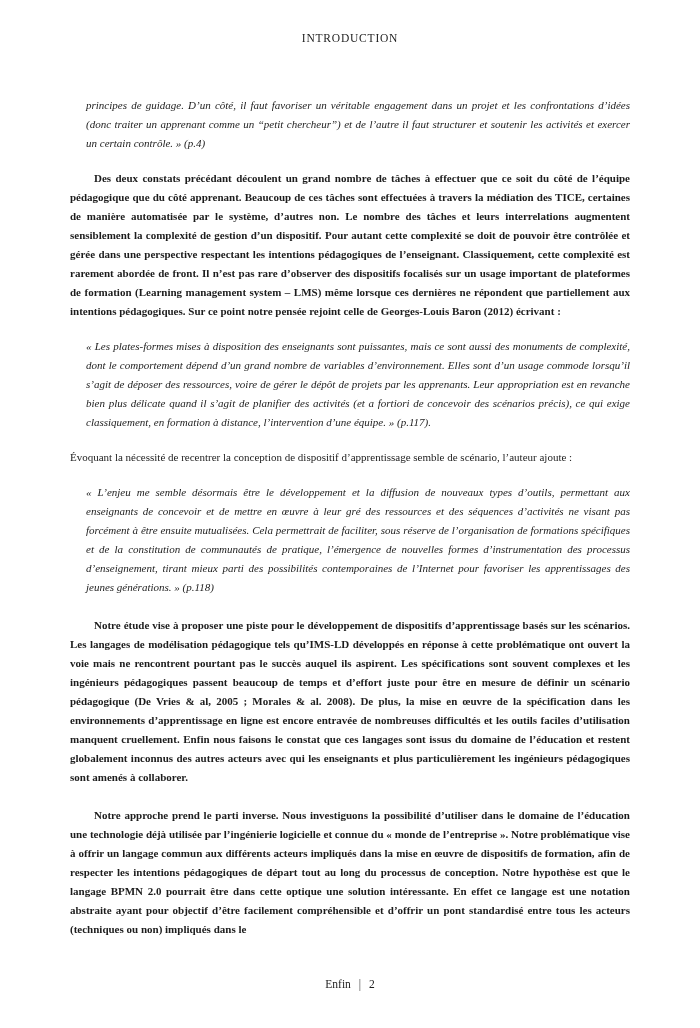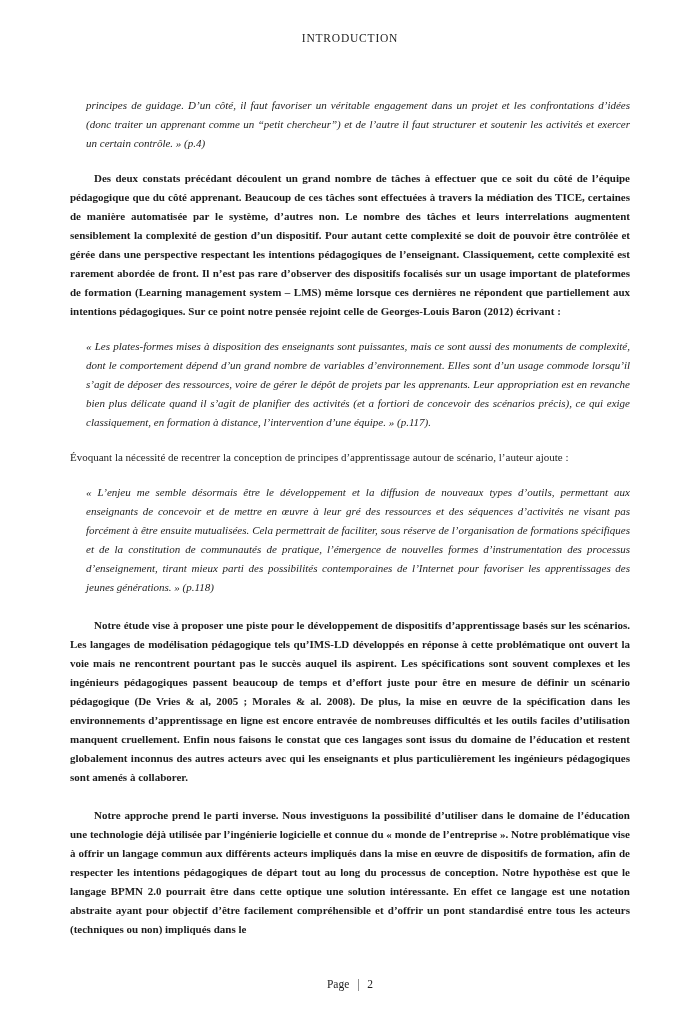--- a/index.html
+++ b/index.html
@@ -67,28 +67,28 @@
     <span>INTRODUCTION</span>
   </div>
 
   <div class="content">
     <p class="quote">principes de guidage. D’un côté, il faut favoriser un véritable engagement dans un projet et les confrontations d’idées (donc traiter un apprenant comme un “petit chercheur”) et de l’autre il faut structurer et soutenir les activités et exercer un certain contrôle. » (p.4)</p>
 
     <p class="indent">Des deux constats précédant découlent un grand nombre de tâches à effectuer que ce soit du côté de l’équipe pédagogique que du côté apprenant. Beaucoup de ces tâches sont effectuées à travers la médiation des TICE, certaines de manière automatisée par le système, d’autres non. Le nombre des tâches et leurs interrelations augmentent sensiblement la complexité de gestion d’un dispositif. Pour autant cette complexité se doit de pouvoir être contrôlée et gérée dans une perspective respectant les intentions pédagogiques de l’enseignant. Classiquement, cette complexité est rarement abordée de front. Il n’est pas rare d’observer des dispositifs focalisés sur un usage important de plateformes de formation (Learning management system – LMS) même lorsque ces dernières ne répondent que partiellement aux intentions pédagogiques. Sur ce point notre pensée rejoint celle de Georges-Louis Baron (2012) écrivant :</p>
 
     <p class="quote">« Les plates-formes mises à disposition des enseignants sont puissantes, mais ce sont aussi des monuments de complexité, dont le comportement dépend d’un grand nombre de variables d’environnement. Elles sont d’un usage commode lorsqu’il s’agit de déposer des ressources, voire de gérer le dépôt de projets par les apprenants. Leur appropriation est en revanche bien plus délicate quand il s’agit de planifier des activités (et a fortiori de concevoir des scénarios précis), ce qui exige classiquement, en formation à distance, l’intervention d’une équipe. » (p.117).</p>
 
-    <p>Évoquant la nécessité de recentrer la conception de principes d’apprentissage autour de scénario, l’auteur ajoute :</p>
+    <p>Évoquant la nécessité de recentrer la conception de dispositif d’apprentissage semble de scénario, l’auteur ajoute :</p>
 
     <p class="quote">« L’enjeu me semble désormais être le développement et la diffusion de nouveaux types d’outils, permettant aux enseignants de concevoir et de mettre en œuvre à leur gré des ressources et des séquences d’activités ne visant pas forcément à être ensuite mutualisées. Cela permettrait de faciliter, sous réserve de l’organisation de formations spécifiques et de la constitution de communautés de pratique, l’émergence de nouvelles formes d’instrumentation des processus d’enseignement, tirant mieux parti des possibilités contemporaines de l’Internet pour favoriser les apprentissages des jeunes générations. » (p.118)</p>
 
     <p class="indent gap-before">Notre étude vise à proposer une piste pour le développement de dispositifs d’apprentissage basés sur les scénarios. Les langages de modélisation pédagogique tels qu’IMS-LD développés en réponse à cette problématique ont ouvert la voie mais ne rencontrent pourtant pas le succès auquel ils aspirent. Les spécifications sont souvent complexes et les ingénieurs pédagogiques passent beaucoup de temps et d’effort juste pour être en mesure de définir un scénario pédagogique (De Vries &amp; al, 2005 ; Morales &amp; al. 2008). De plus, la mise en œuvre de la spécification dans les environnements d’apprentissage en ligne est encore entravée de nombreuses difficultés et les outils faciles d’utilisation manquent cruellement. Enfin nous faisons le constat que ces langages sont issus du domaine de l’éducation et restent globalement inconnus des autres acteurs avec qui les enseignants et plus particulièrement les ingénieurs pédagogiques sont amenés à collaborer.</p>
 
     <p class="indent gap-before">Notre approche prend le parti inverse. Nous investiguons la possibilité d’utiliser dans le domaine de l’éducation une technologie déjà utilisée par l’ingénierie logicielle et connue du « monde de l’entreprise ». Notre problématique vise à offrir un langage commun aux différents acteurs impliqués dans la mise en œuvre de dispositifs de formation, afin de respecter les intentions pédagogiques de départ tout au long du processus de conception. Notre hypothèse est que le langage BPMN 2.0 pourrait être dans cette optique une solution intéressante. En effet ce langage est une notation abstraite ayant pour objectif d’être facilement compréhensible et d’offrir un pont standardisé entre tous les acteurs (techniques ou non) impliqués dans le</p>
   </div>
 
   <div class="page-footer">
-    <span>Page</span>
+    <span>Enfin</span>
     <span class="footer-sep">|</span>
     <span>2</span>
   </div>
 
 </div>
 
 </body></html>

